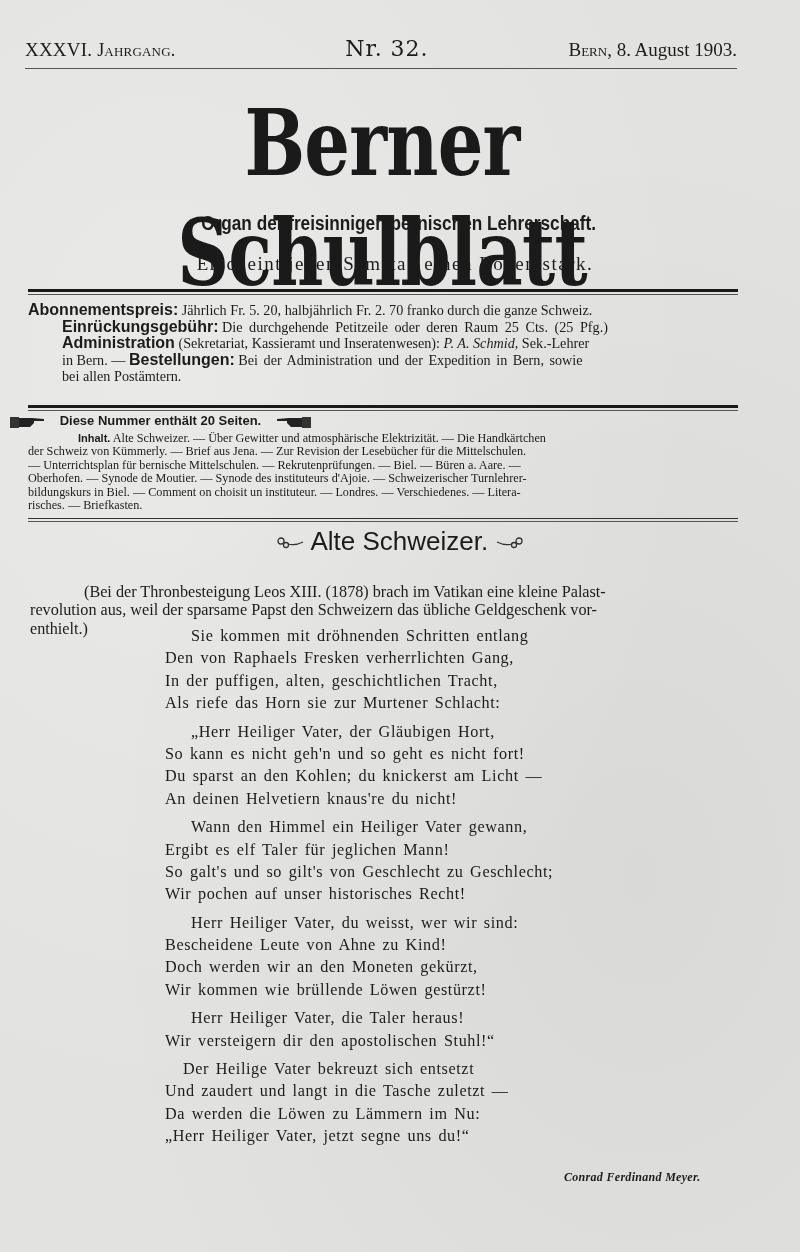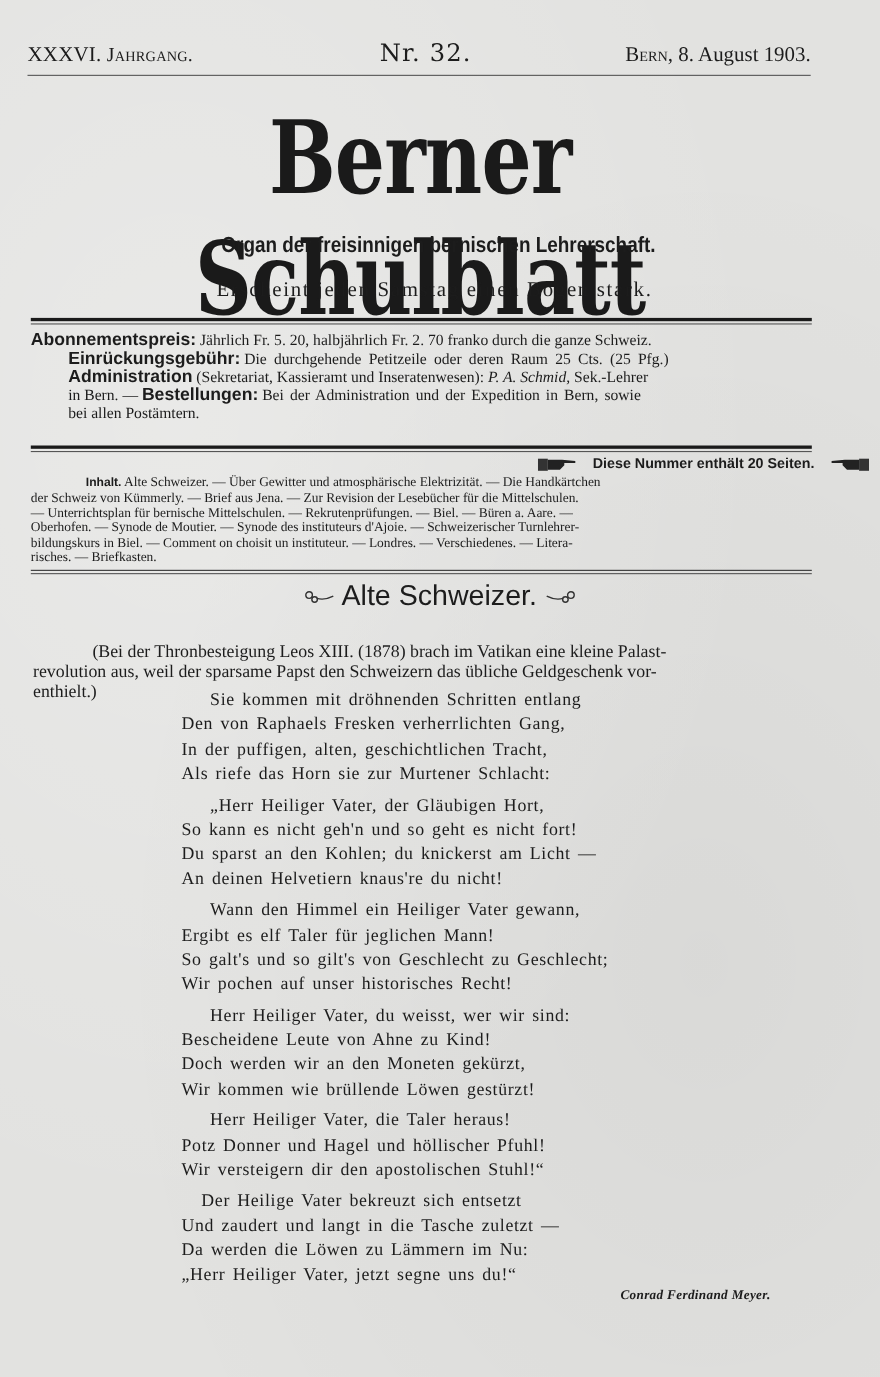--- a/index.html
+++ b/index.html
@@ -107,21 +107,21 @@
     .info .lbl {
       font-family: "Liberation Sans", sans-serif;
       font-weight: bold;
       font-size: 16px;
     }
     .info .it { font-style: italic; }
     .notice {
       position: absolute;
       left: 0; top: 413px;
       width: 800px;
-      text-align: right;
+      text-align: left;
       font-family: "Liberation Sans", sans-serif;
       font-weight: bold;
       font-size: 13px;
     }
     .hand {
       display: inline-block;
       width: 36px; height: 14px;
       vertical-align: middle;
       margin: 0 10px;
     }
@@ -311,21 +311,20 @@
       <div class="verse">Wir pochen auf unser historisches Recht!</div>
     </div>
     <div class="stanza">
       <div class="verse first">Herr Heiliger Vater, du weisst, wer wir sind:</div>
       <div class="verse">Bescheidene Leute von Ahne zu Kind!</div>
       <div class="verse">Doch werden wir an den Moneten gekürzt,</div>
       <div class="verse">Wir kommen wie brüllende Löwen gestürzt!</div>
     </div>
     <div class="stanza">
       <div class="verse first">Herr Heiliger Vater, die Taler heraus!</div>
-      <div class="verse">Potz Donner und Hagel und höllischer Pfuhl!</div>
       <div class="verse">Wir versteigern dir den apostolischen Stuhl!“</div>
     </div>
     <div class="stanza">
       <div class="verse first" style="padding-left:18px;">Der Heilige Vater bekreuzt sich entsetzt</div>
       <div class="verse">Und zaudert und langt in die Tasche zuletzt —</div>
       <div class="verse">Da werden die Löwen zu Lämmern im Nu:</div>
       <div class="verse">„Herr Heiliger Vater, jetzt segne uns du!“</div>
     </div>
   </div>
 

